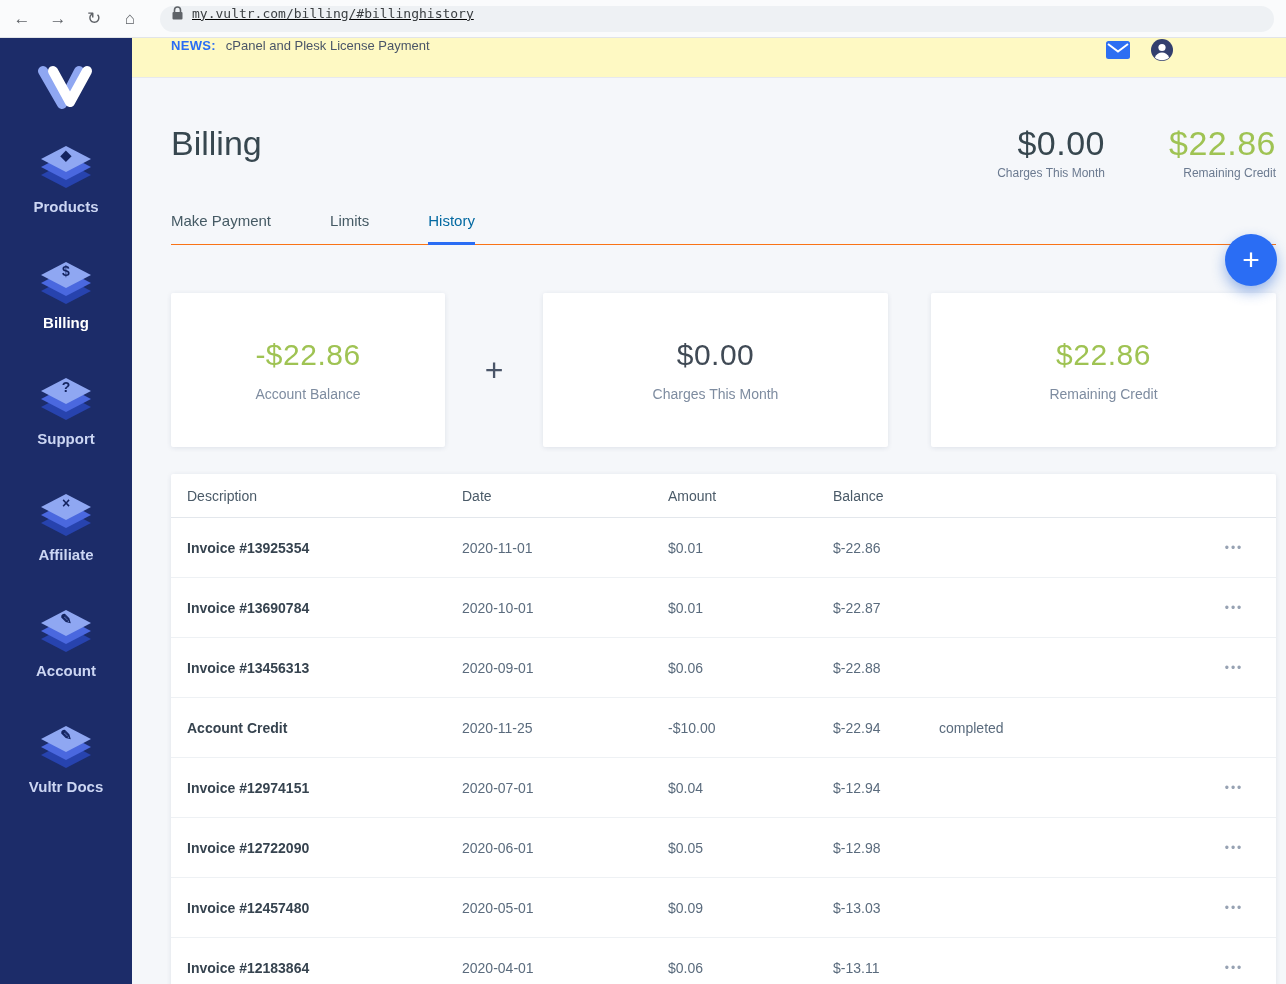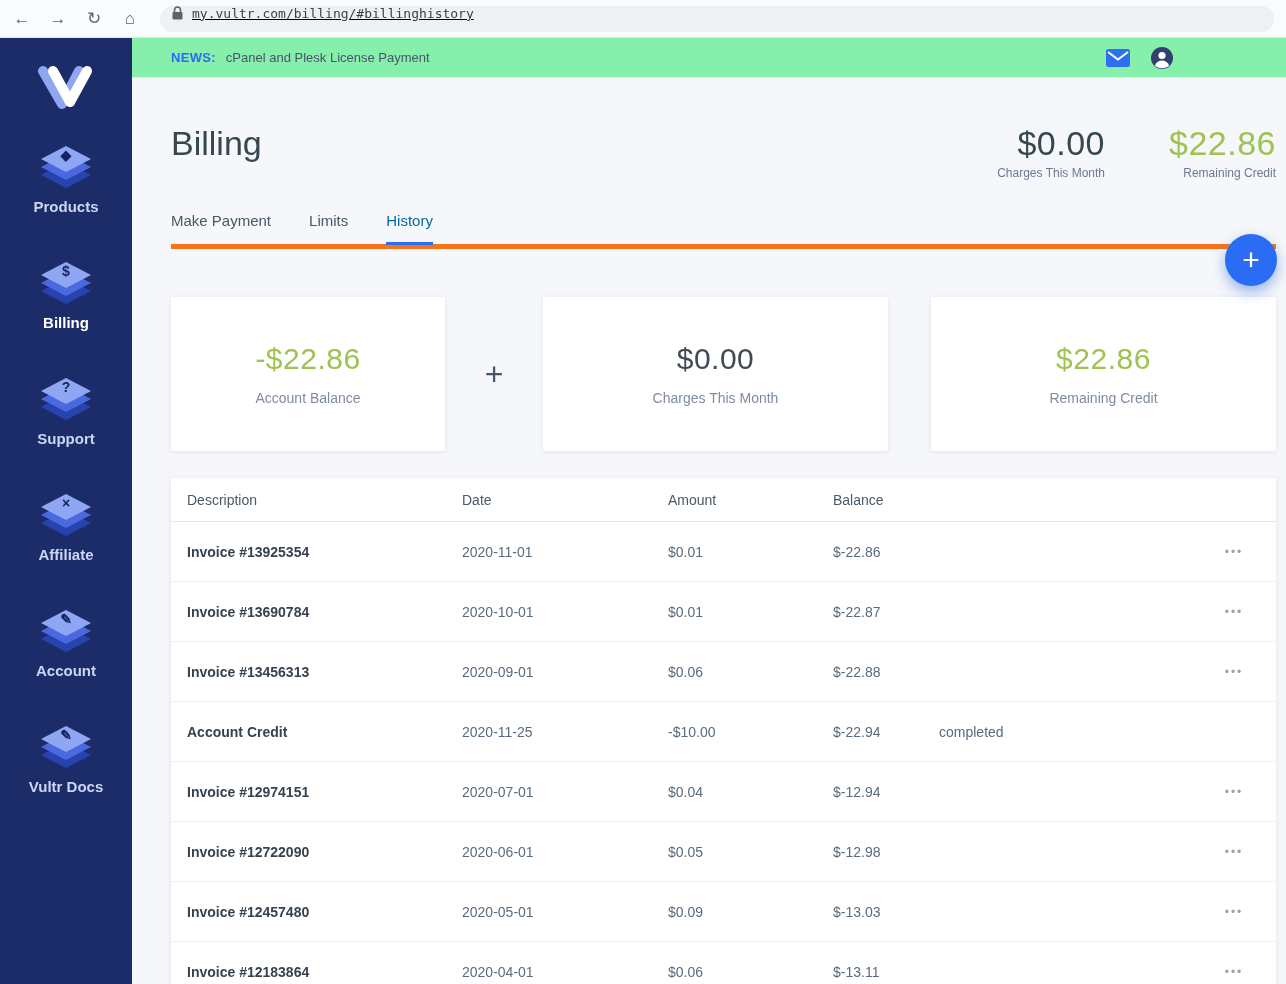--- a/index.html
+++ b/index.html
@@ -24,37 +24,37 @@
   .logo{margin-top:26px; margin-bottom:30px;}
   .side-item{height:116px; width:132px; display:flex; flex-direction:column;
     align-items:center; cursor:pointer;}
   .iso-icon{position:relative; width:60px; height:48px;}
   .iso-glyph{position:absolute; top:3px; left:0; right:0; text-align:center;
     font-size:14px; font-weight:bold; color:#13235f;}
   .side-label{margin-top:6px; font-size:15px; font-weight:600; color:#ccd6f3;}
   .side-item.active .side-label{color:#ffffff;}
   
   .main{flex:1; display:flex; flex-direction:column; min-width:0;}
-  .newsbar{height:40px; background:#86efac; border-bottom:1px solid #e7e9ee;
-    display:flex; align-items:center; padding-left:39px; padding-right:112px; flex-shrink:0;}
+  .newsbar{height:40px; background:#fef9c3; border-bottom:1px solid #e7e9ee;
+    display:flex; align-items:flex-start; padding-left:39px; padding-right:112px; flex-shrink:0;}
   .news-label{color:var(--blue,#2a6df4); font-weight:bold; font-size:13px; letter-spacing:.3px;}
   .news-text{color:#4a5568; font-size:13px; margin-left:10px;}
   .newsbar-icons{margin-left:auto; display:flex; gap:20px; align-items:center;}
   .nb-ic{cursor:pointer; display:flex;}
   
   .content{flex:1; background:var(--bg,#f5f7fa); position:relative;
     padding:0 10px 0 39px; overflow:hidden;}
   .page-head{display:flex; justify-content:space-between; padding-top:46px;}
   .page-title{font-size:34px; font-weight:400; color:#37474f;}
   .head-stats{display:flex; gap:64px; padding-top:0;}
   .stat{text-align:right;}
   .stat-value{font-size:34px; font-weight:300; color:#37474f; letter-spacing:.5px;}
   .stat-value.green{color:var(--green,#9fc353);}
   .stat-label{font-size:12px; color:#6b7a90; margin-top:3px;}
-  .tabs{display:flex; gap:38px; margin-top:32px; border-bottom:5px solid #f97316;text-align:right;}
+  .tabs{display:flex; gap:59px; margin-top:32px; border-bottom:1px solid #f97316;text-align:right;}
   .tab{font-size:15px; color:#455a64; padding-bottom:13px; cursor:pointer;
     border-bottom:3px solid transparent; margin-bottom:-1px;}
   .tab.active{border-bottom-color:var(--blue,#2a6df4); color:#0369a1;}
   .fab{position:absolute; top:156px; right:9px; width:52px; height:52px;
     border-radius:50%; background:var(--blue,#2a6df4); color:#fff; font-size:30px;
     font-weight:300; display:flex; align-items:center; justify-content:center;
     box-shadow:0 6px 14px rgba(34,98,210,.45); cursor:pointer; user-select:none;}
   
   .cards-row{display:flex; margin-top:48px; height:154px; align-items:stretch;}
   .card{background:#fff; border-radius:2px; box-shadow:0 1px 5px rgba(25,45,90,.10);

